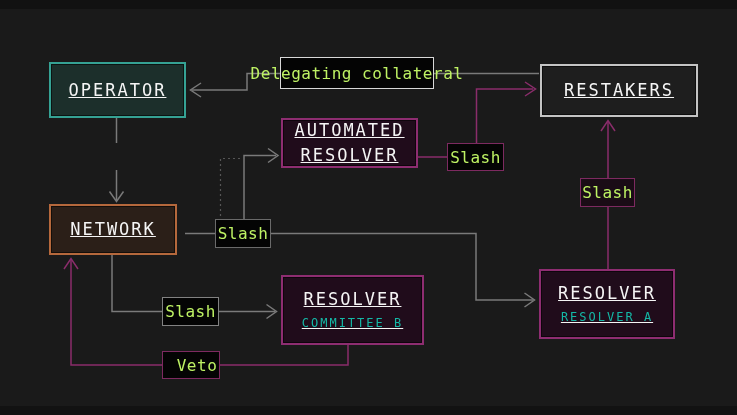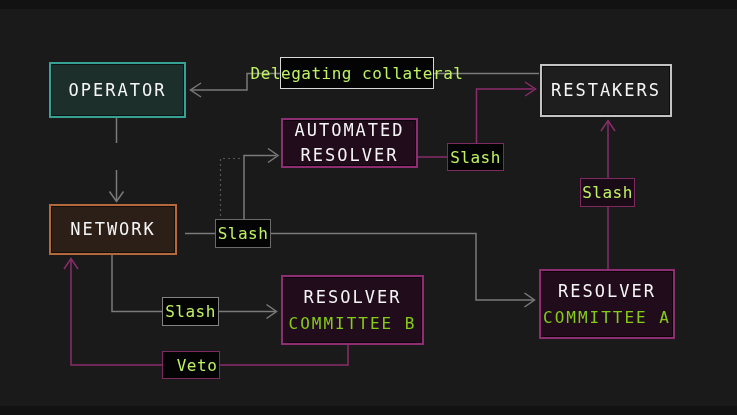--- a/index.html
+++ b/index.html
@@ -22,42 +22,43 @@
     box-sizing:border-box;
     color:#f5f5f5;
     text-align:center;
   }
   .node{
     border:2px solid;
     box-shadow:inset 0 0 0 1px rgba(0,0,0,.55);
     letter-spacing:2px;
     font-size:17px;
     line-height:1.45;
+    text-decoration:underline;
   }
-  .node .sub{font-size:16px;letter-spacing:2px;margin-top:3px;color:#84cc16;}
+  .node .sub{font-size:12px;letter-spacing:2px;margin-top:3px;color:#14b8a6;}
   .tag{
     border:1.5px solid #d8d8d8;
     background:#040404;
     font-size:16px;
     letter-spacing:.5px;
     color:#bef264;
     white-space:nowrap;
   }
   
   .n-operator {border-color:#35a294;background:#1c2f2b;}
   .n-restakers{border-color:#c4c4c4;background:#1e1e1e;}
   .n-purple   {border-color:#8e2d71;background:#200c1b;}
   .n-network  {border-color:#b5683c;background:#2b1f18;}
   
   .t-purple{border-color:#7d2a60;}
   .t-gray  {border-color:#6a6a6a;}
   .t-lgray {border-color:#828282;}
   
   .p-operator {left:49px;top:62px;width:137px;height:56px;}
-  .p-restakers{left:540px;top:64px;width:132px;height:53px;}
+  .p-restakers{left:540px;top:64px;width:158px;height:53px;}
   .p-autores  {left:281px;top:118px;width:137px;height:50px;}
   .p-network  {left:49px;top:204px;width:128px;height:51px;}
   .p-comb     {left:281px;top:275px;width:143px;height:70px;}
   .p-coma     {left:539px;top:269px;width:136px;height:70px;}
   .p-deleg    {left:280px;top:57px;width:154px;height:32px;}
   .p-infr     {left:76px;top:143px;width:81px;height:27px;}
   .p-slash-ar {left:447px;top:143px;width:57px;height:28px;}
   .p-slash-ca {left:580px;top:178px;width:55px;height:29px;background:#1a0c16;}
   .p-slash-net{left:215px;top:219px;width:56px;height:29px;}
   .p-slash-b  {left:162px;top:297px;width:57px;height:29px;}
@@ -117,21 +118,21 @@
     <span>NETWORK</span>
   </div>
 
   <div class="node n-purple p-comb">
     <span>RESOLVER</span>
     <span class="sub">COMMITTEE B</span>
   </div>
 
   <div class="node n-purple p-coma">
     <span>RESOLVER</span>
-    <span class="sub">COMMITTEE A</span>
+    <span class="sub">RESOLVER A</span>
   </div>
 
   <div class="tag p-deleg">
     <span>Delegating collateral</span>
   </div>
 
 
   <div class="tag t-purple p-slash-ar">
     <span>Slash</span>
   </div>

